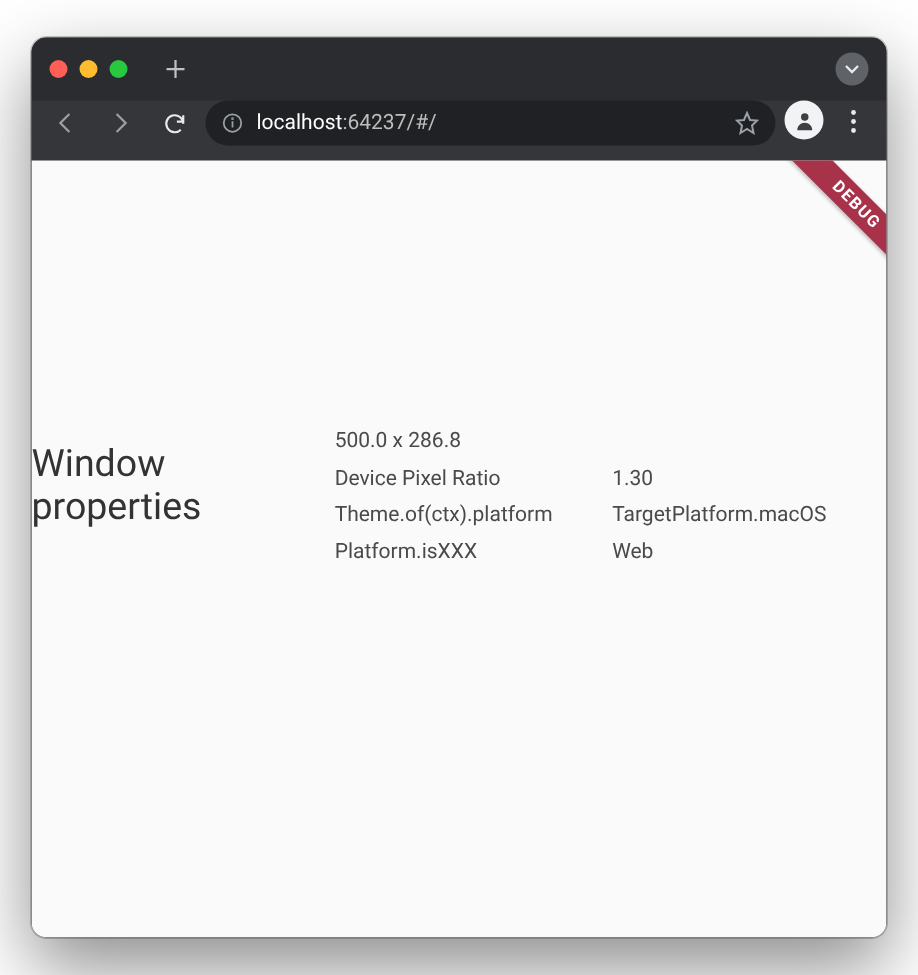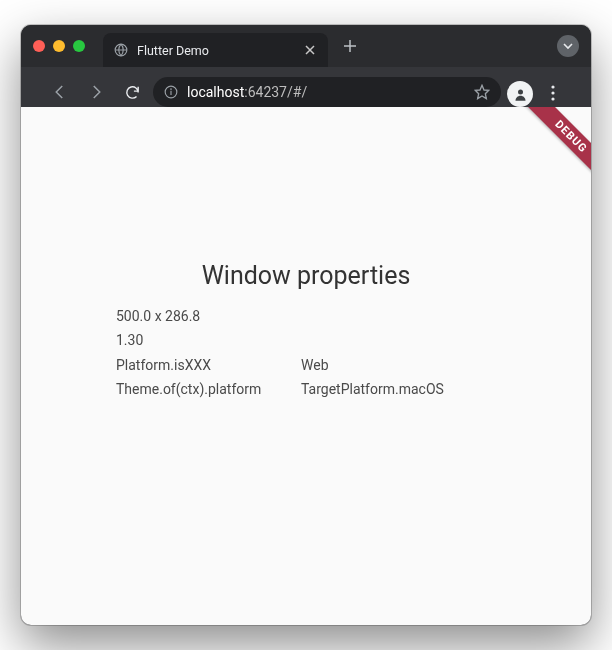--- a/index.html
+++ b/index.html
@@ -57,22 +57,22 @@
   .chevcircle {
     width:22px; height:22px; border-radius:50%;
     background:#5f6368; display:flex; align-items:center; justify-content:center; color:#e8eaed;
     cursor:pointer;
   }
   
   .toolbar {
     height: 40px;
     background: #35363a;
     display: flex;
-    align-items: flex-end;
-    padding: 0 24px;
+    align-items: flex-start;
+    padding: 0 8px;
     gap: 6px;
   }
   .navbtn {
     width: 30px; height: 30px;
     display:flex; align-items:center; justify-content:center;
     color:#9aa0a6; border-radius: 50%;
   }
   .navbtn.enabled { color:#e8eaed; cursor:pointer; }
   .omnibox {
     flex: 1;
@@ -109,21 +109,21 @@
     font-size: 11px;
     font-weight: 700;
     letter-spacing: 1px;
     padding: 3px 44px;
     box-shadow: 0 1px 3px rgba(0,0,0,0.3);
   }
   .page {
     position: absolute;
     inset: 0;
     display: flex;
-    flex-direction: column;
+    flex-direction: row;
     align-items: center;
     justify-content: center;
     padding-bottom: 70px;
   }
   .page h1 {
     font-size: 25px;
     font-weight: 400;
     color: #333;
     margin-bottom: 14px;
   }
@@ -142,34 +142,20 @@
 </head>
 <body>
 
 <div class="window">
 
   <div class="titlebar">
     <div class="traffic">
       <div class="dot red"></div>
       <div class="dot yellow"></div>
       <div class="dot green"></div>
-    </div>
-    <div class="tab">
-      <span class="favicon">
-        <svg width="14" height="14" viewBox="0 0 24 24" fill="none" stroke="#9aa0a6" stroke-width="2">
-          <circle cx="12" cy="12" r="10"></circle>
-          <path d="M2 12h20M12 2a15 15 0 010 20M12 2a15 15 0 000 20"></path>
-        </svg>
-      </span>
-      <span class="tab-title">Flutter Demo</span>
-      <span class="tab-close">
-        <svg width="10" height="10" viewBox="0 0 10 10" stroke="#c7c7c7" stroke-width="1.5">
-            <path d="M1 1l8 8M9 1l-8 8"></path>
-          </svg>
-      </span>
     </div>
     <div class="newtab">
       <svg width="14" height="14" viewBox="0 0 14 14" stroke="#bdc1c6" stroke-width="1.5">
           <path d="M7 1v12M1 7h12"></path>
         </svg>
     </div>
     <div class="title-spacer"></div>
     <div class="chevcircle">
       <svg width="10" height="10" viewBox="0 0 10 10" fill="none" stroke="#e8eaed" stroke-width="1.6">
           <path d="M1 3l4 4 4-4"></path>
@@ -227,27 +213,28 @@
 
   <div class="content">
     <div class="debug-banner">DEBUG</div>
     <div class="page">
       <h1>Window properties</h1>
       <div class="proplist">
         <div class="row">
           <div class="value">500.0 x 286.8</div>
         </div>
         <div class="row">
+          <div class="label">Device Pixel Ratio</div>
           <div class="value">1.30</div>
+        </div>
+        <div class="row">
+          <div class="label">Theme.of(ctx).platform</div>
+          <div class="value">TargetPlatform.macOS</div>
         </div>
         <div class="row">
           <div class="label">Platform.isXXX</div>
           <div class="value">Web</div>
         </div>
-        <div class="row">
-          <div class="label">Theme.of(ctx).platform</div>
-          <div class="value">TargetPlatform.macOS</div>
-        </div>
       </div>
     </div>
   </div>
 
 </div>
 
 </body></html>

